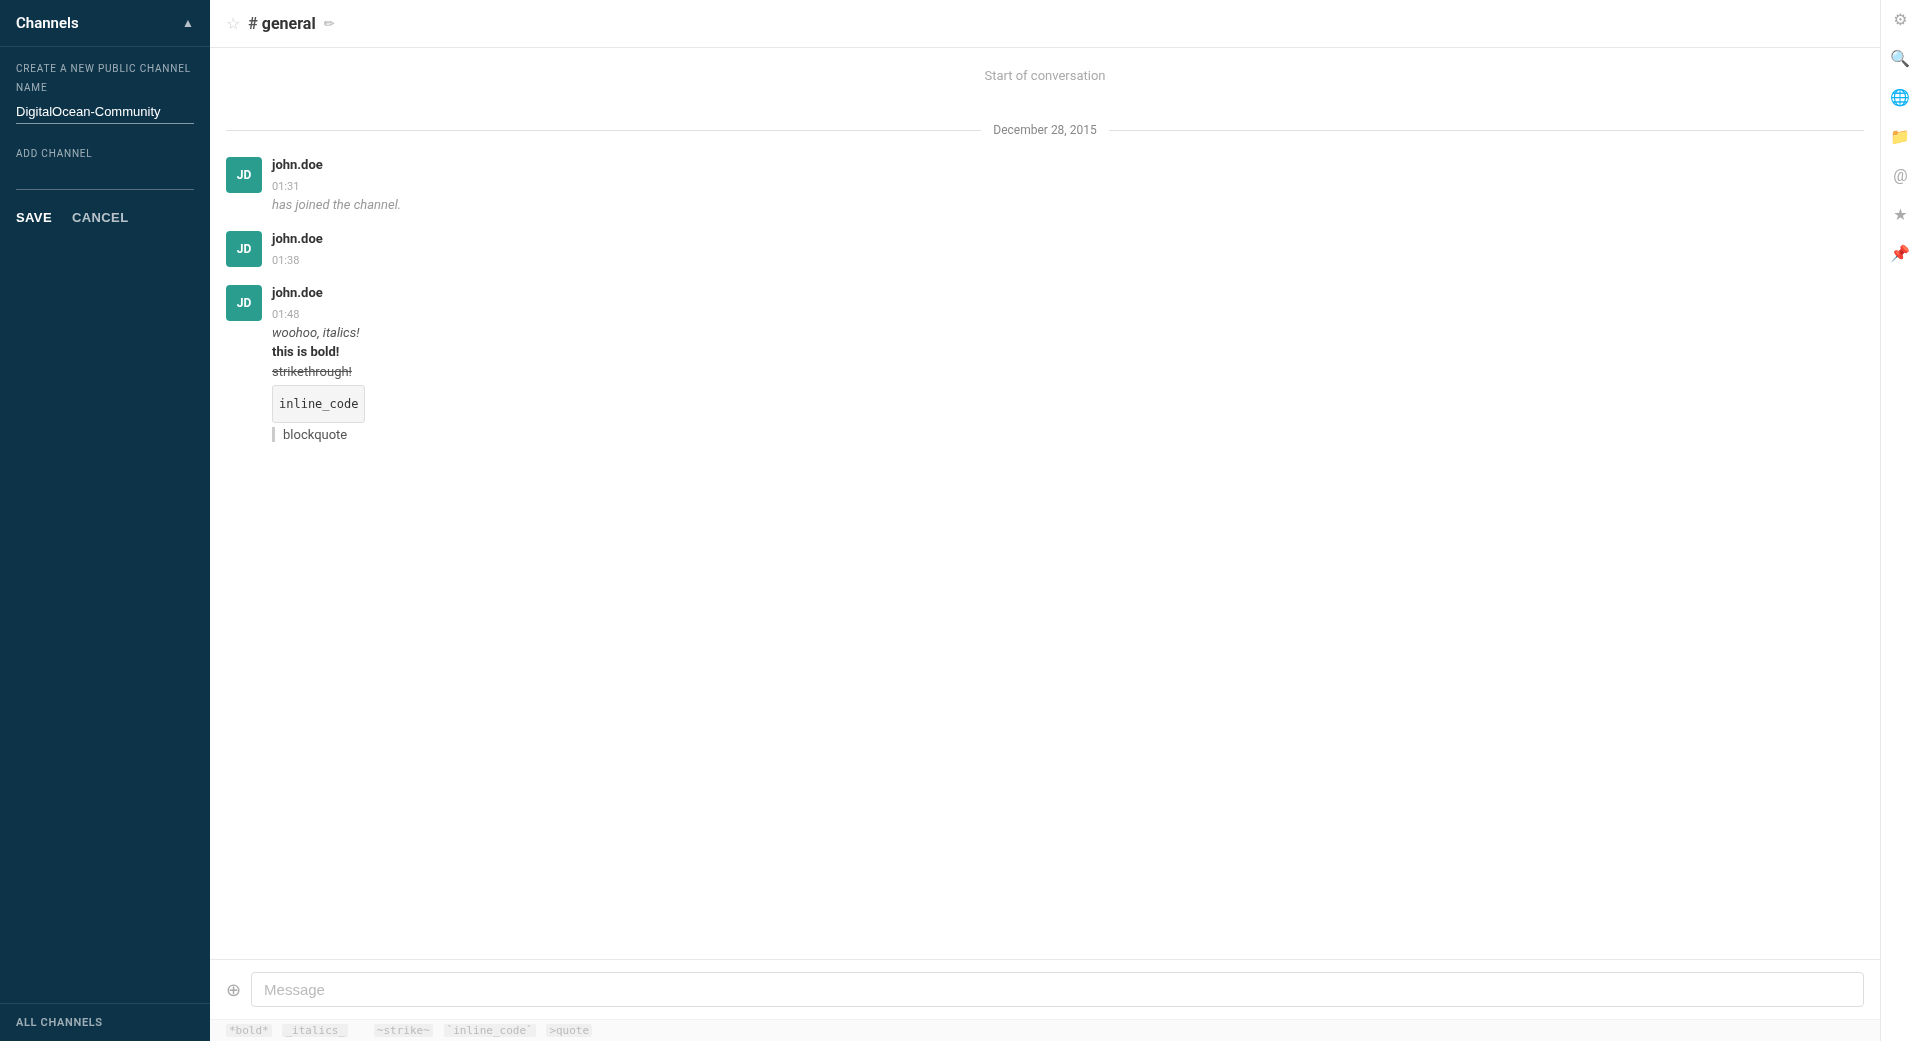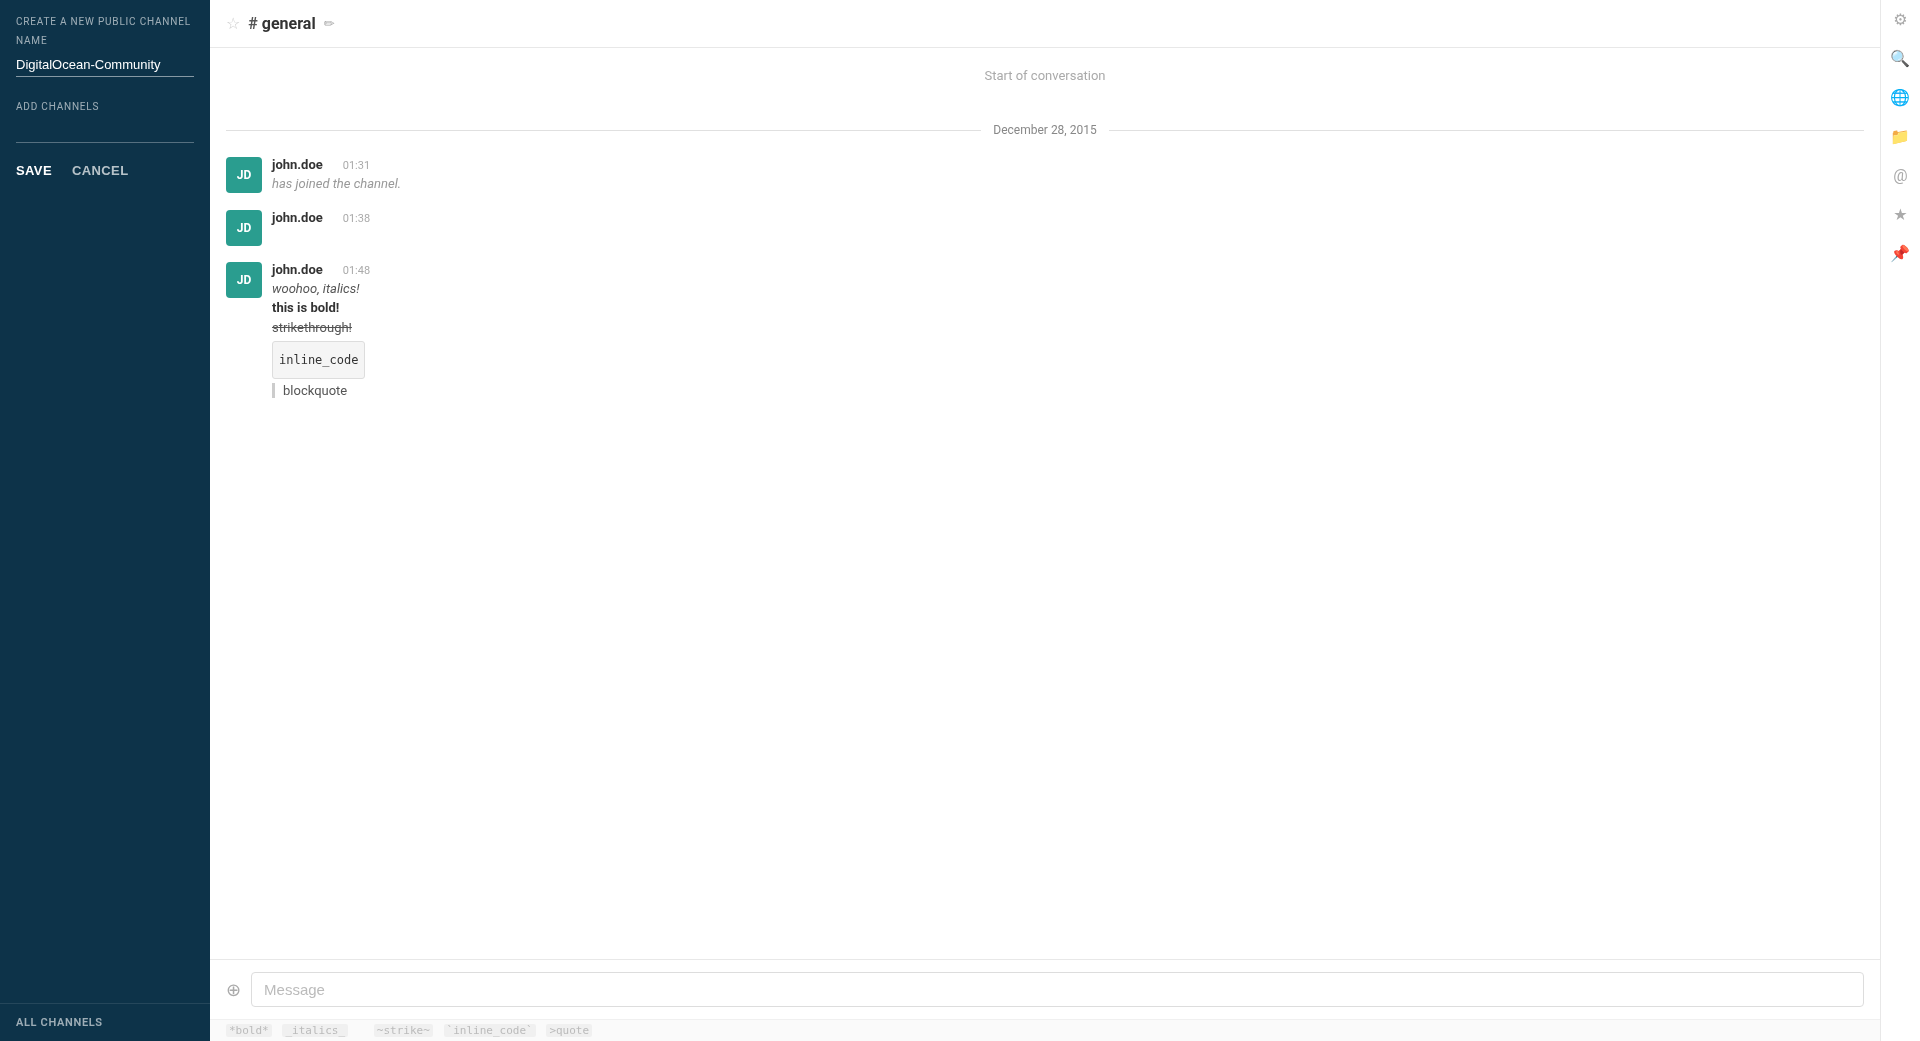--- a/index.html
+++ b/index.html
@@ -175,21 +175,21 @@
       color: #fff;
       font-size: 12px;
       font-weight: 700;
       display: flex;
       align-items: center;
       justify-content: center;
       margin-right: 10px;
       flex-shrink: 0;
     }
     .message-content { flex: 1; }
-    .message-header { display: flex; align-items: baseline; gap: 20px; margin-bottom: 2px; }
+    .message-header { display: flex; align-items: baseline; gap: 8px; margin-bottom: 2px; flex-direction: column; }
     .message-author { font-size: 13px; font-weight: 700; color: #333; }
     .message-time { font-size: 11px; color: #aaa; }
     .message-text { font-size: 13px; color: #555; line-height: 1.5; }
     .message-text.joined { font-style: italic; color: #999; }
     .message-text.bold-text { font-weight: 700; color: #333; }
     .message-text.italic-text { font-style: italic; color: #555; }
     .message-text.strike-text { text-decoration: line-through; color: #555; }
     .message-text.code-text {
       display: inline-block;
       background: #f5f5f5;
@@ -249,29 +249,33 @@
       align-items: center;
       padding: 10px 0;
       gap: 20px;
     }
     .right-icon { color: #aaa; font-size: 16px; cursor: pointer; }
   </style>
 </head>
 <body>
 
 <div class="sidebar">
+  <div class="sidebar-header">
+    <span class="sidebar-header-title">Channels</span>
+    <span class="sidebar-header-chevron">▲</span>
+  </div>
 
   <div class="create-channel-form">
     <div class="form-section-label">CREATE A NEW PUBLIC CHANNEL</div>
 
     <div class="form-section-label" style="margin-top:5px;">NAME</div>
     <input class="form-input" type="text" value="DigitalOcean-Community" style="">
 
     <div class="add-members-section">
-      <div class="form-section-label">ADD CHANNELS</div>
+      <div class="form-section-label">ADD CHANNEL</div>
       <input class="add-members-input" type="text" style="">
     </div>
 
     <div class="form-actions">
       <button class="btn-save">SAVE</button>
       <button class="btn-cancel">CANCEL</button>
     </div>
   </div>
 
   <div class="sidebar-bottom">

